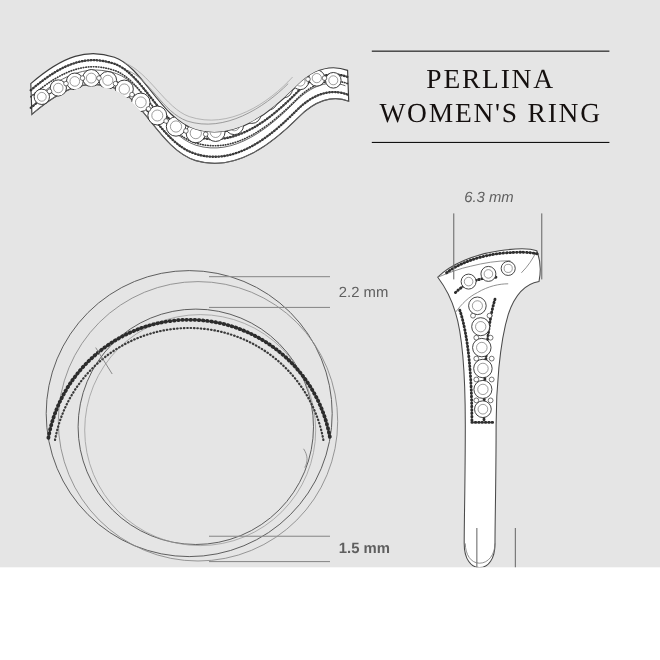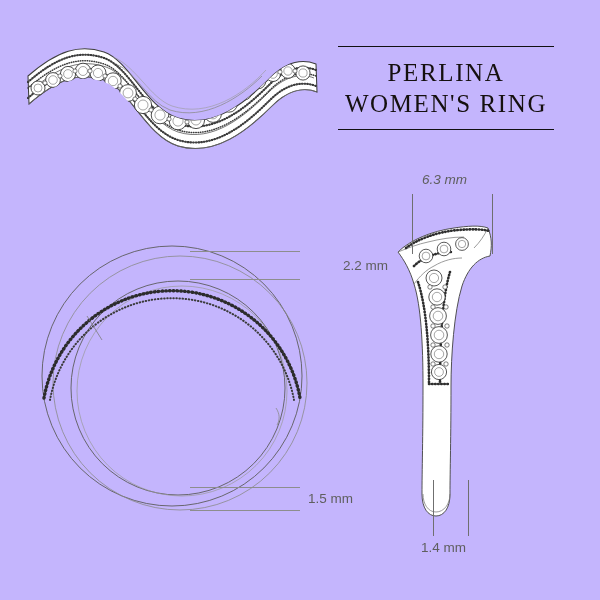--- a/index.html
+++ b/index.html
@@ -6,22 +6,22 @@
     margin: 0;
     padding: 0;
     background: #ffffff;
   }
   body {
     font-family: "Liberation Sans", sans-serif;
   }
   #sheet {
     position: relative;
     width: 600px;
-    height: 600px;
-    background: #c4b5fd;
+    height: 516px;
+    background: #e5e5e5;
     overflow: hidden;
   }
 
   
   #title-block {
     position: absolute;
     left: 338px;
     top: 46px;
     width: 216px;
     text-align: center;
@@ -295,25 +295,25 @@
           <circle cx="55" cy="140" r="2.2"></circle>
           <circle cx="55" cy="159" r="2.2"></circle>
           <circle cx="54" cy="178" r="2.2"></circle>
         </g>
       </g>
     </svg>
   </div>
 
   <div class="dim-line-h" style="left:190px; top:251px; width:110px;"></div>
   <div class="dim-line-h" style="left:190px; top:279px; width:110px;"></div>
-  <div class="dim-label" style="left:308px; top:258px;margin-left:35px;">2.2 mm</div>
+  <div class="dim-label" style="left:308px; top:258px;">2.2 mm</div>
 
   <div class="dim-line-h" style="left:190px; top:487px; width:110px;"></div>
   <div class="dim-line-h" style="left:190px; top:510px; width:110px;"></div>
-  <div class="dim-label" style="left:308px; top:491px;">1.5 mm</div>
+  <div class="dim-label" style="left:308px; top:491px;font-weight:bold;">1.5 mm</div>
 
   <div class="dim-line-v" style="left:412px; top:194px; height:60px;"></div>
   <div class="dim-line-v" style="left:492px; top:194px; height:60px;"></div>
   <div class="dim-label" style="left:422px; top:172px;font-style:italic;">6.3 mm</div>
 
   <div class="dim-line-v" style="left:433px; top:480px; height:56px;"></div>
   <div class="dim-line-v" style="left:468px; top:480px; height:56px;"></div>
   <div class="dim-label" style="left:421px; top:540px;">1.4 mm</div>
 
 

